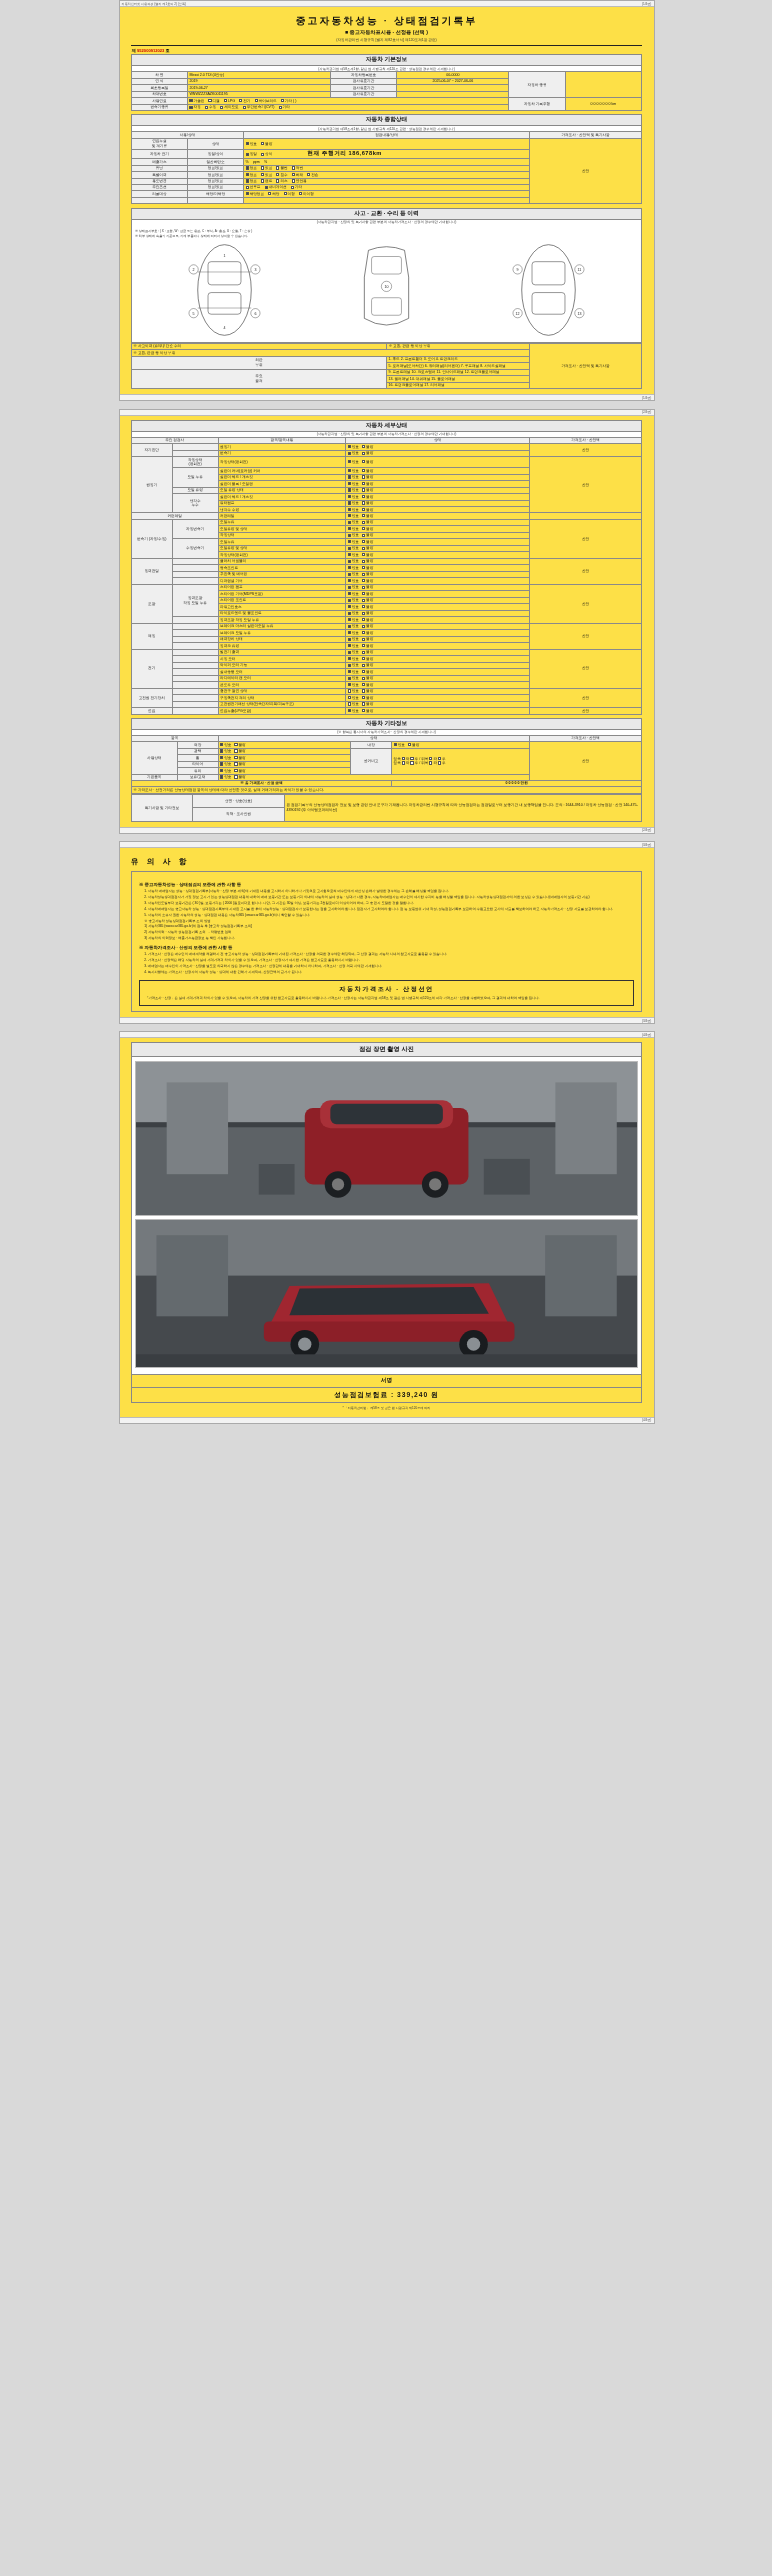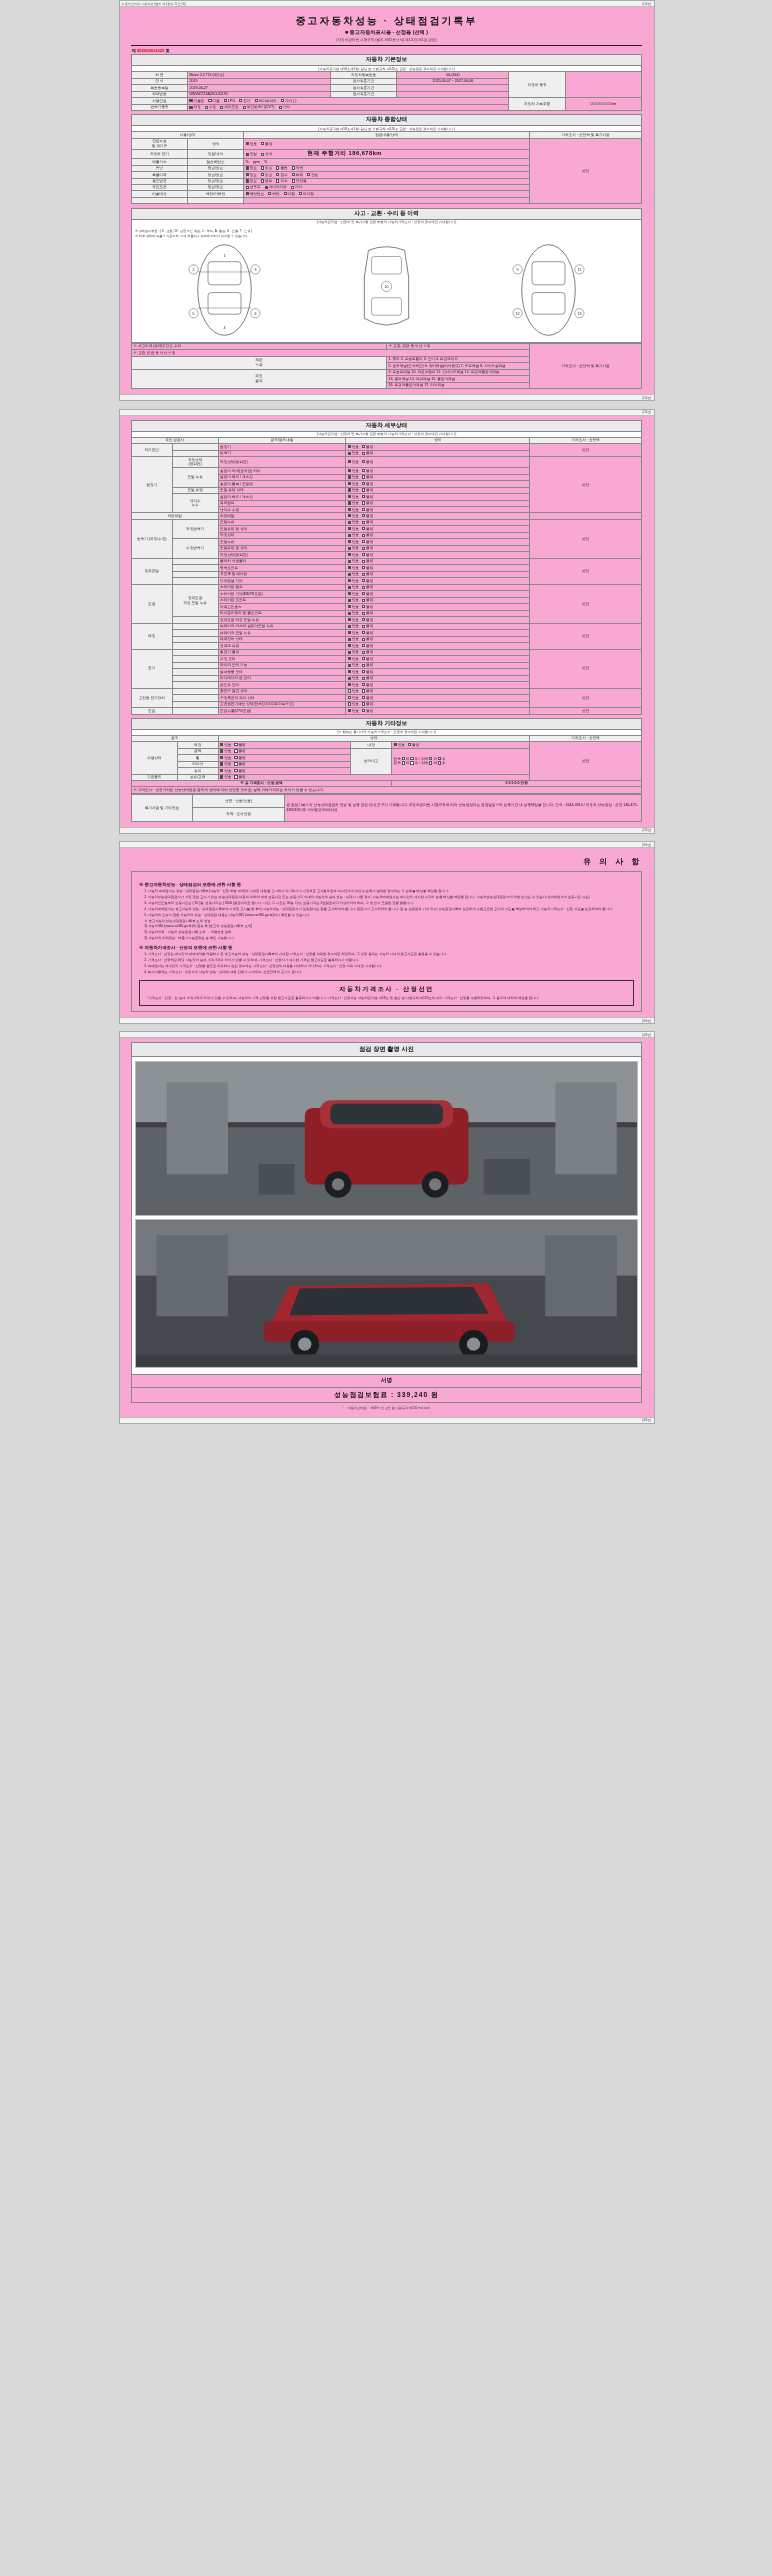--- a/index.html
+++ b/index.html
@@ -7,21 +7,21 @@
   body {
     width:773px;
     background:#d9d9d9;
     font-family:"Liberation Sans", sans-serif;
     font-size:4.6px;
     color:#111;
   }
   .page {
     width:536px;
     margin:0 auto 7.2px auto;
-    background:#f9a8d4;
+    background:#fde047;
     border:0.5px solid #aaa;
     padding:0;
     position:relative;
   }
   .page-top-bar {
     font-size:3.1px;
     color:#555;
     border-bottom:0.5px solid #bbb;
     padding:0.5px 2.1px;
     display:flex;
@@ -153,21 +153,21 @@
   }
   .sign-band {
     border:0.5px solid #888;
     border-top:0;
     text-align:center;
     font-size:5.7px;
     font-weight:bold;
     padding:2.1px 0;
   }
   .notice-title {
-    text-align:right;
+    text-align:left;
     font-size:7.7px;
     font-weight:bold;
     letter-spacing:3.1px;
     margin:5.2px 0 4.1px 0;
   }
   .notice-box { border:0.5px solid #8a8a8a; padding:5.2px 7.2px; }
   .notice-h { font-size:4.4px; font-weight:bold; margin:4.1px 0 2.1px 0; }
   .notice-p { font-size:3.3px; line-height:1.5; margin:1px 0 1px 5.2px; color:#222; text-align:justify; }
   .framed {
     border:1px solid #333;

